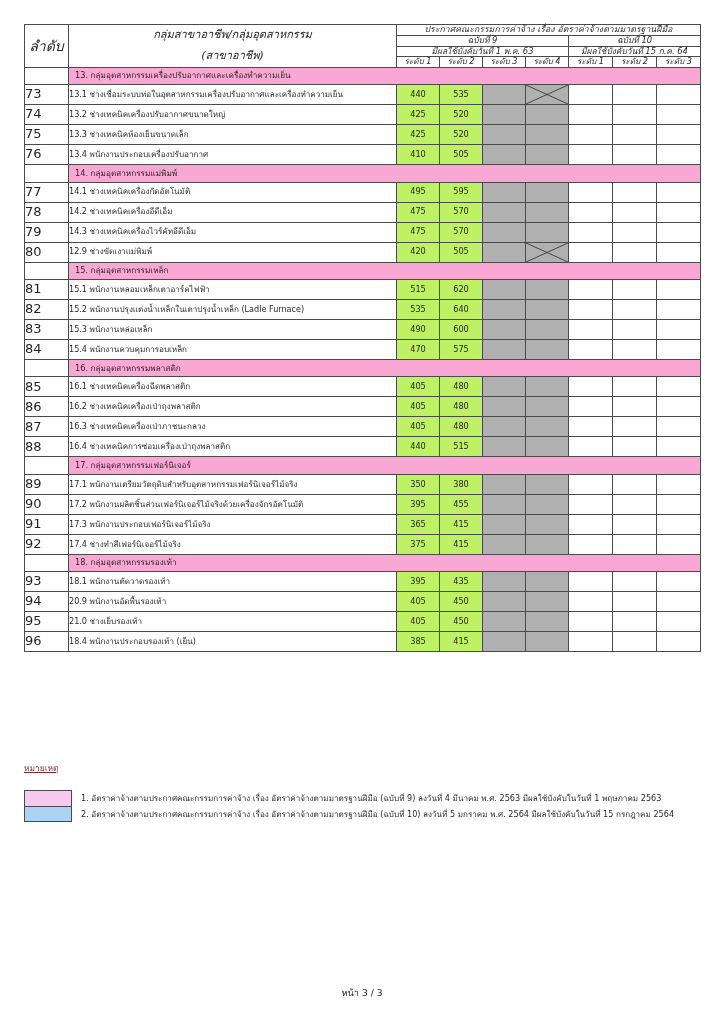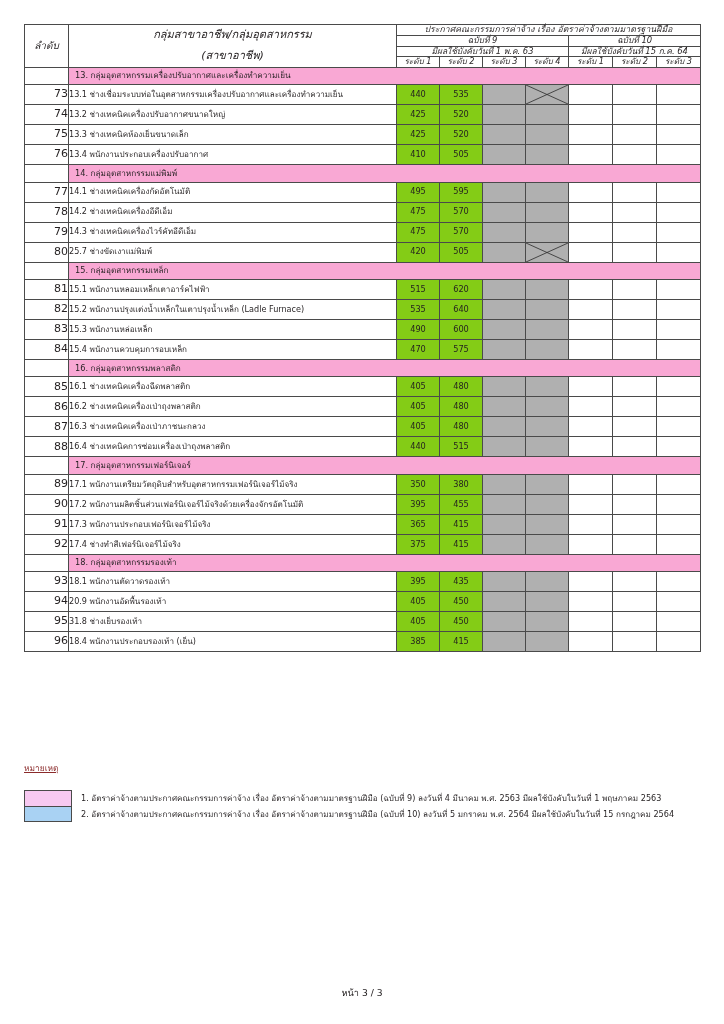--- a/index.html
+++ b/index.html
@@ -55,21 +55,21 @@
     font-size: 8.4px;
     padding: 3px 2px;
     color: #231f20;
     font-style: italic;
   }
   .hdr-main {
     font-size: 8.6px;
     letter-spacing: .1px;
   }
   .hdr-seq {
-    font-size: 10px;
+    font-size: 14px;
   }
   .hdr-name {
     text-align: center;
     font-size: 11px;
     line-height: 1.9;
   }
   .hdr-level {
     font-size: 8.2px;
     padding: 5px 1px;
     margin-left: 20px;
@@ -86,34 +86,34 @@
   .section-band td.band-seq {
     background: #ffffff;
     padding: 0;
   }
 
   
   .data-row td {
     height: 19px;
   }
   .cell-seq {
-    text-align: right;
-    font-size: 11px;
+    text-align: left;
+    font-size: 13px;
     margin-top: 12px;
   }
   .cell-name {
     text-align: left;
     padding-left: 6px;
     font-size: 8.1px;
   }
   .cell-val {
     text-align: center;
     font-size: 8.2px;
   }
-  .v-pink   { background: #84cc16; margin-top: 42px; }
+  .v-pink   { background: #bef264; margin-top: 42px; }
   .v-gray   { background: #b0b0b0; }
   .v-blank  { background: #ffffff; border-left: none; border-right: none; }
   .v-blank.first-blank { border-left: 1px solid #4a4a4a; }
   .v-blank.last-blank  { border-right: 1px solid #4a4a4a; }
 
   
   .v-cross {
     background: #b0b0b0;
     position: relative;
   }
@@ -304,21 +304,21 @@
           <td class="cell-val v-pink">475</td>
           <td class="cell-val v-pink">570</td>
           <td class="cell-val v-gray"></td>
           <td class="cell-val v-gray"></td>
           <td class="cell-val v-blank first-blank"></td>
           <td class="cell-val v-blank"></td>
           <td class="cell-val v-blank last-blank"></td>
         </tr>
         <tr class="data-row">
           <td class="cell-seq">80</td>
-          <td class="cell-name">25.7  ช่างขัดเงาแม่พิมพ์</td>
+          <td class="cell-name">12.9  ช่างขัดเงาแม่พิมพ์</td>
           <td class="cell-val v-pink">420</td>
           <td class="cell-val v-pink">505</td>
           <td class="cell-val v-gray"></td>
           <td class="cell-val v-cross">
             <span class="xmark">
               <svg viewBox="0 0 40 20" preserveAspectRatio="none">
                 <line x1="0" y1="0" x2="40" y2="20" stroke="#2b2b2b" stroke-width="0.8" vector-effect="non-scaling-stroke"></line>
                 <line x1="40" y1="0" x2="0" y2="20" stroke="#2b2b2b" stroke-width="0.8" vector-effect="non-scaling-stroke"></line>
               </svg>
             </span>
@@ -492,21 +492,21 @@
           <td class="cell-val v-pink">405</td>
           <td class="cell-val v-pink">450</td>
           <td class="cell-val v-gray"></td>
           <td class="cell-val v-gray"></td>
           <td class="cell-val v-blank first-blank"></td>
           <td class="cell-val v-blank"></td>
           <td class="cell-val v-blank last-blank"></td>
         </tr>
         <tr class="data-row">
           <td class="cell-seq">95</td>
-          <td class="cell-name">31.8  ช่างเย็บรองเท้า</td>
+          <td class="cell-name">21.0  ช่างเย็บรองเท้า</td>
           <td class="cell-val v-pink">405</td>
           <td class="cell-val v-pink">450</td>
           <td class="cell-val v-gray"></td>
           <td class="cell-val v-gray"></td>
           <td class="cell-val v-blank first-blank"></td>
           <td class="cell-val v-blank"></td>
           <td class="cell-val v-blank last-blank"></td>
         </tr>
         <tr class="data-row">
           <td class="cell-seq">96</td>

